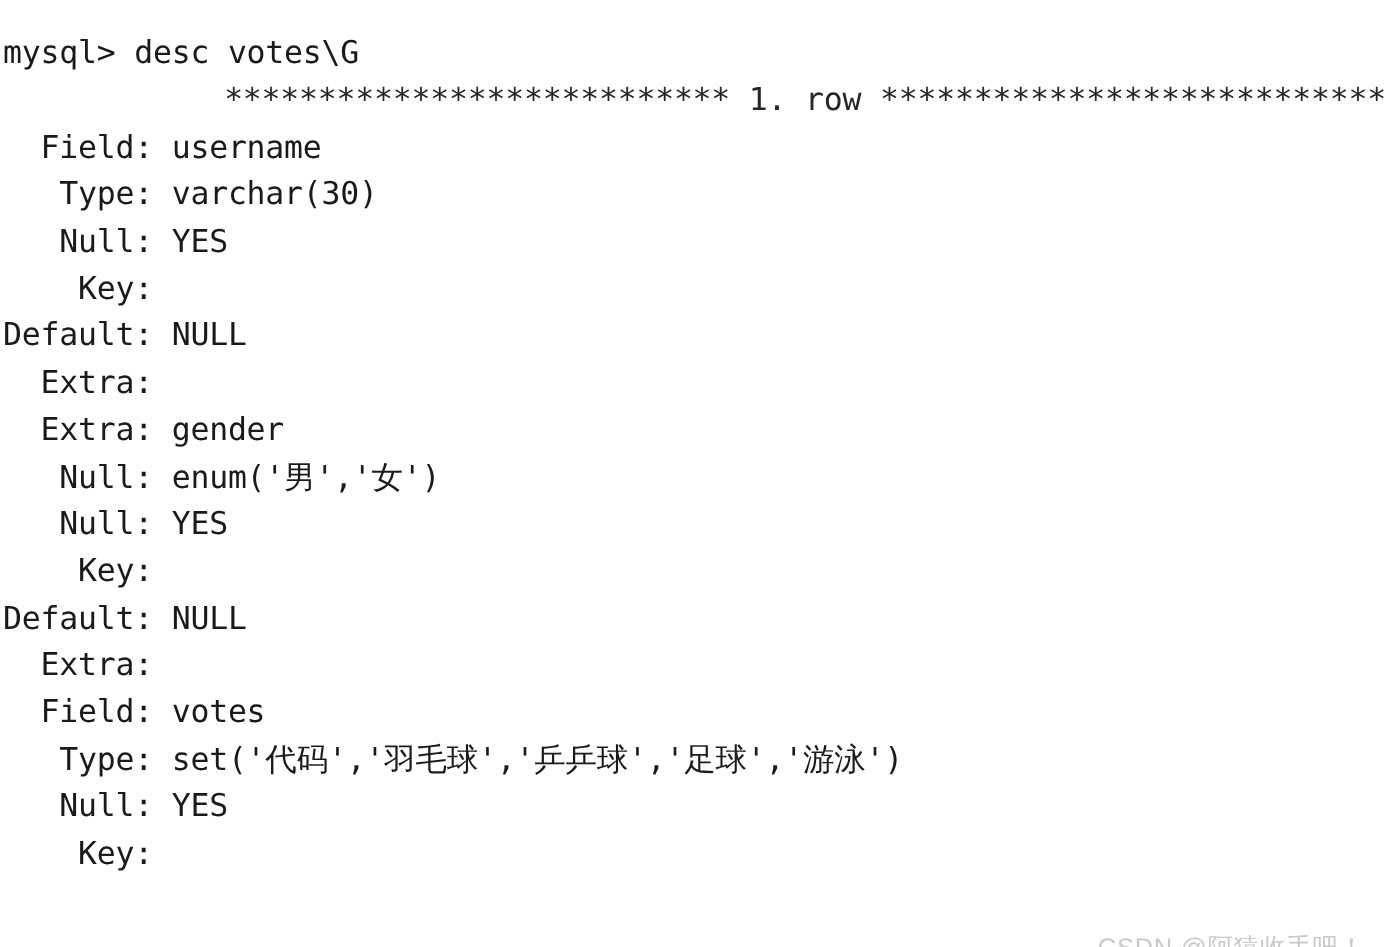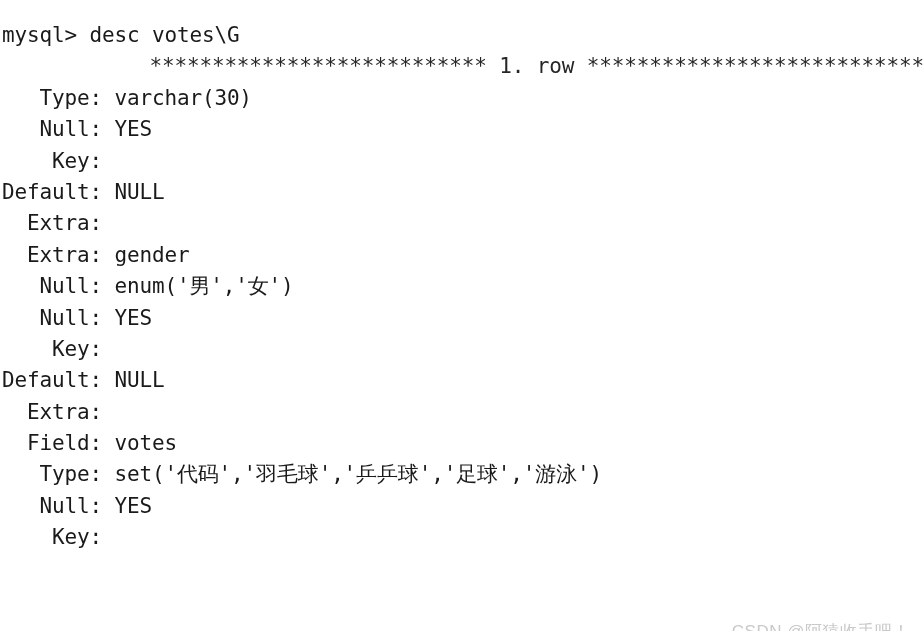--- a/index.html
+++ b/index.html
@@ -48,20 +48,21 @@
   }
 </style>
 </head>
 <body>
 
 <div id="screen">
   <div id="terminal">
 
     <div class="line">mysql&gt; desc votes\G</div>
     <div class="line sep">*************************** 1. row ***************************</div>
+    <div class="line">  Field: username</div>
     <div class="line">   Type: varchar(30)</div>
     <div class="line">   Null: YES</div>
     <div class="line">    Key:</div>
     <div class="line">Default: NULL</div>
     <div class="line">  Extra:</div>
 
     <div class="line">  Extra: gender</div>
     <div class="line">   Null: enum('男','女')</div>
     <div class="line">   Null: YES</div>
     <div class="line">    Key:</div>

